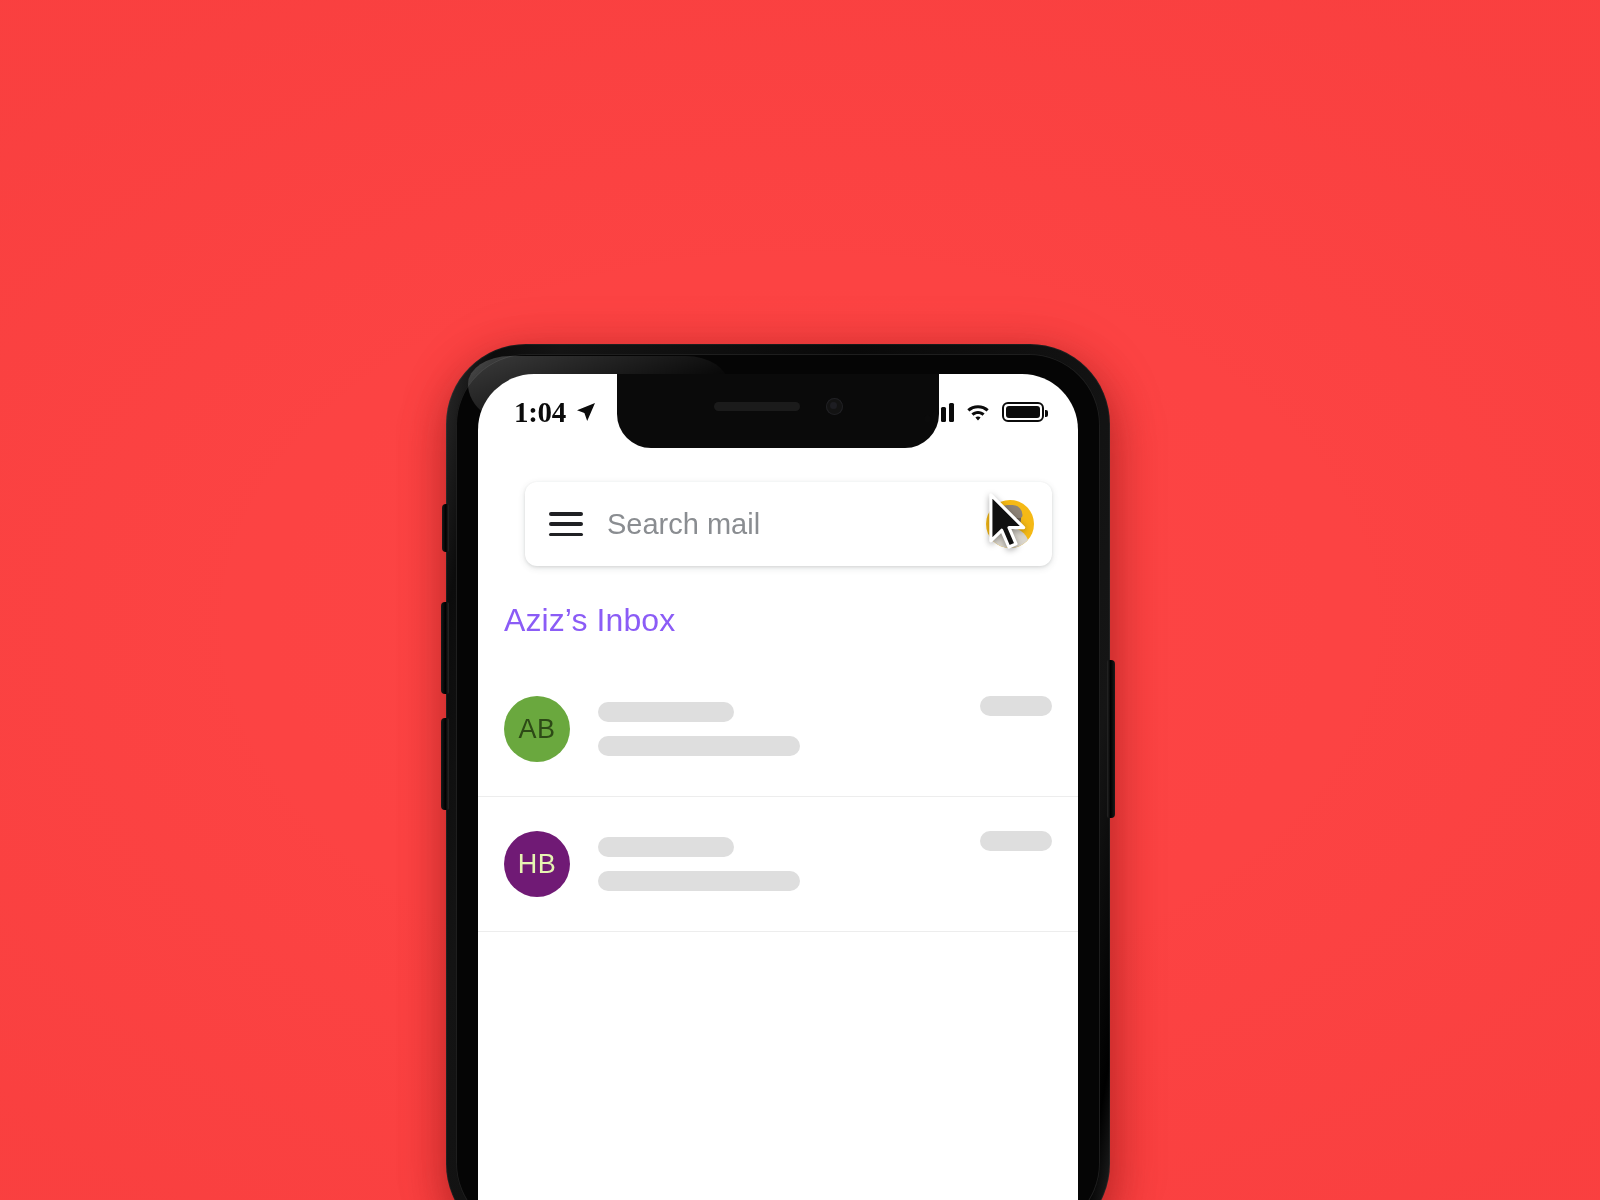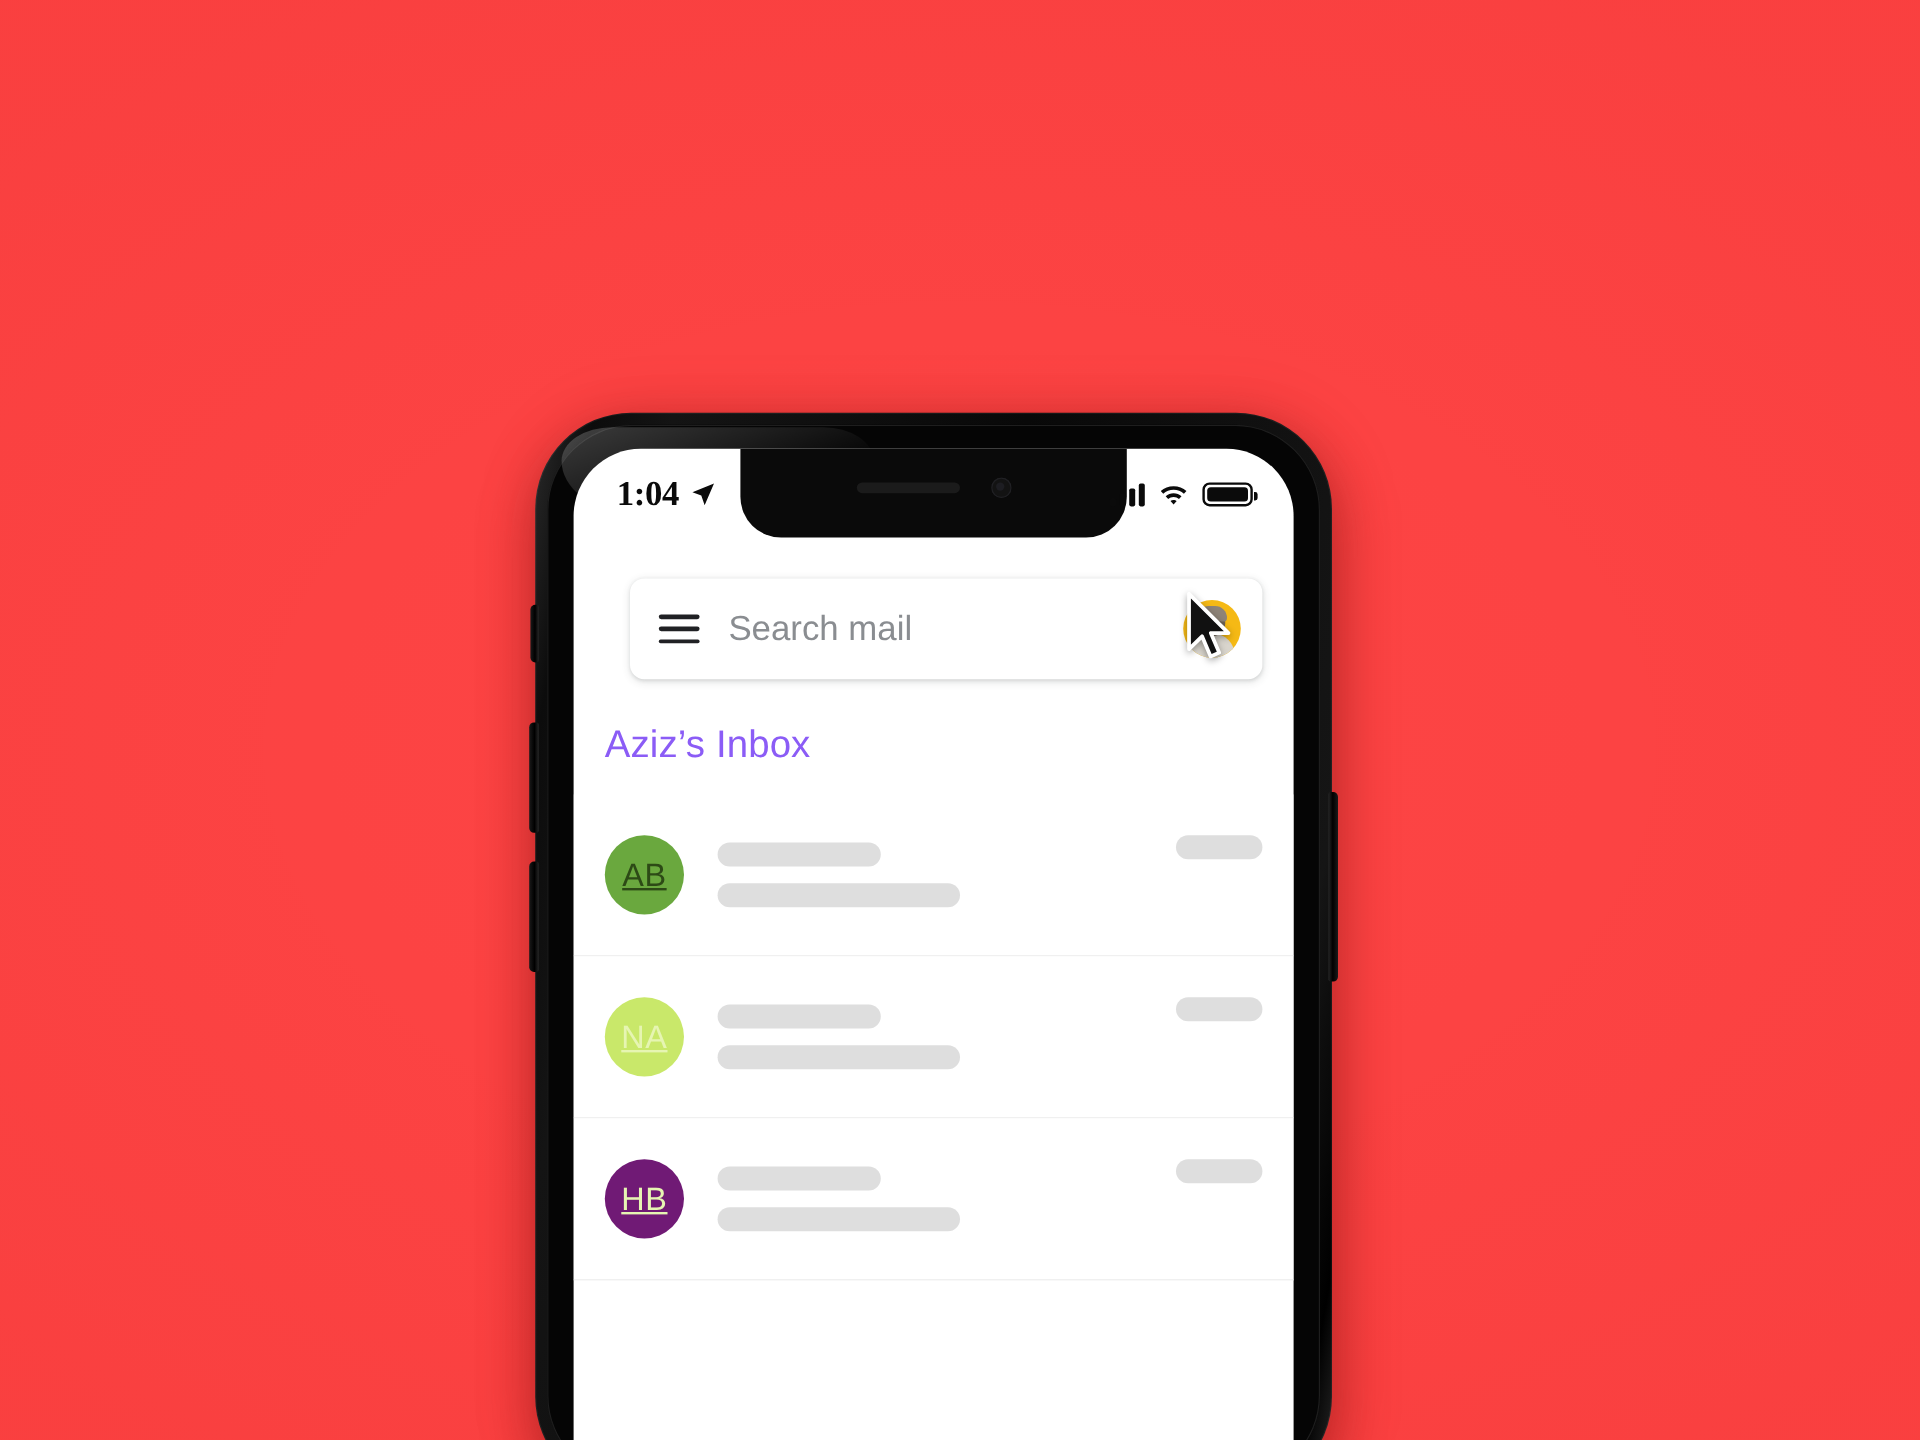--- a/index.html
+++ b/index.html
@@ -324,21 +324,20 @@
   .row-avatar {
     flex: 0 0 auto;
     width: 66px;
     height: 66px;
     border-radius: 50%;
     display: flex;
     align-items: center;
     justify-content: center;
     font-size: 27px;
     letter-spacing: 0.5px;
-    text-decoration: underline;
   }
   .row-lines {
     flex: 1 1 auto;
     margin-left: 28px;
     display: flex;
     flex-direction: column;
     gap: 14px;
   }
   .skel {
     height: 20px;
@@ -451,28 +450,20 @@
       <div class="mailrow">
         <div class="row-avatar" style="background:#6aa83e;color:#2d4a16;">AB</div>
         <div class="row-lines">
           <div class="skel short"></div>
           <div class="skel long"></div>
         </div>
         <div class="row-time"></div>
       </div>
 
 
-      <div class="mailrow">
-        <div class="row-avatar" style="background:#c9e86a;color:#e6f5b2;">NA</div>
-        <div class="row-lines">
-          <div class="skel short"></div>
-          <div class="skel long"></div>
-        </div>
-        <div class="row-time"></div>
-      </div>
 
       <div class="mailrow">
         <div class="row-avatar" style="background:#701a75;color:#e6f5b2;">HB</div>
         <div class="row-lines">
           <div class="skel short"></div>
           <div class="skel long"></div>
         </div>
         <div class="row-time"></div>
       </div>
 

